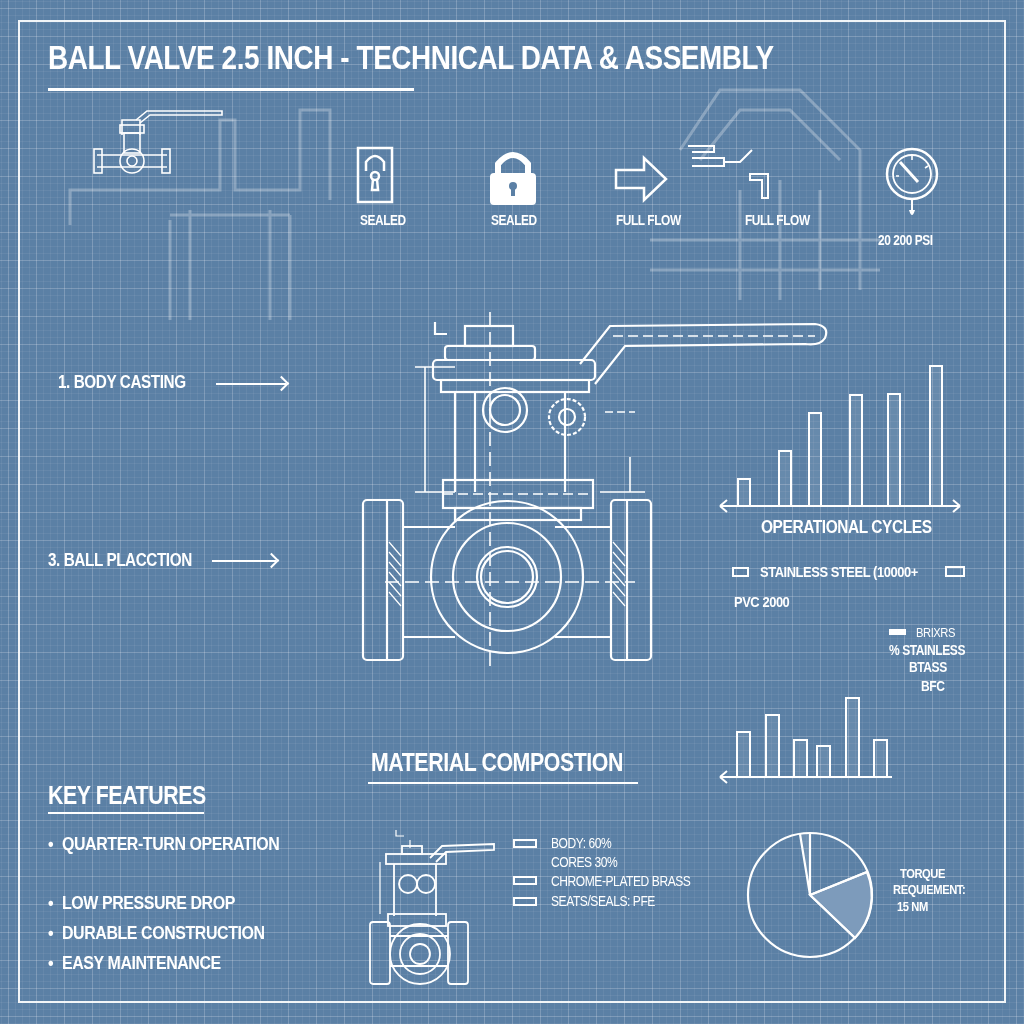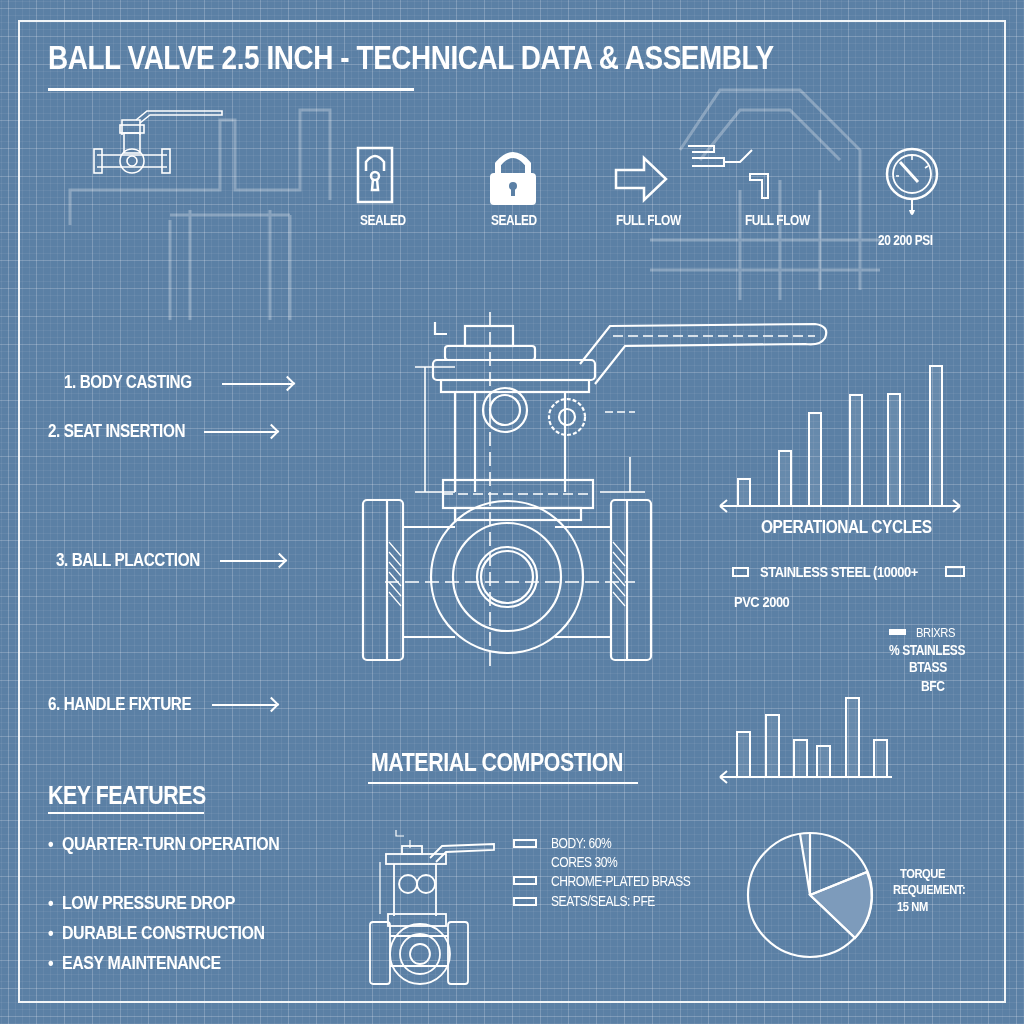--- a/index.html
+++ b/index.html
@@ -119,34 +119,26 @@
     <circle cx="28" cy="28" r="19" fill="none" stroke="#fff" stroke-width="1.8"></circle>
     <path d="M16 16 L34 36" stroke="#fff" stroke-width="3"></path>
     <path d="M28 10 L28 14 M44 20 L41 22 M12 30 L15 30" stroke="#fff" stroke-width="1.6"></path>
     <path d="M28 53 L28 64" stroke="#fff" stroke-width="2"></path>
     <path d="M25 64 Q28 74 31 64 Z" fill="#fff"></path>
   </svg>
   <div class="abs cond icon-lbl" style="left:8px;top:90px">20 200 PSI</div>
 </div>
 
 <div class="abs" style="left:48px;top:370px;width:240px;height:350px">
-  <div class="abs" style="left:16px;top:2px;width:240px;height:24px">
+  <div class="abs" style="left:10px;top:2px;width:240px;height:24px">
     <span class="abs cond step">1. BODY CASTING</span>
     <div class="abs arrow-line" style="left:158px;top:11px;width:70px"></div>
   </div>
-  <div class="abs" style="left:0;top:51px;width:240px;height:24px">
-    <span class="abs cond step">2. SEAT INSERTION</span>
-    <div class="abs arrow-line" style="left:156px;top:10px;width:72px"></div>
-  </div>
-  <div class="abs" style="left:8px;top:180px;width:240px;height:24px">
+  <div class="abs" style="left:0;top:180px;width:240px;height:24px">
     <span class="abs cond step">3. BALL PLACCTION</span>
-    <div class="abs arrow-line" style="left:164px;top:10px;width:64px"></div>
-  </div>
-  <div class="abs" style="left:0;top:324px;width:240px;height:24px">
-    <span class="abs cond step">6. HANDLE FIXTURE</span>
     <div class="abs arrow-line" style="left:164px;top:10px;width:64px"></div>
   </div>
 </div>
 
 <svg style="left:355px;top:312px" width="490" height="360" viewBox="0 0 490 360">
   <g fill="none" stroke="#fff" stroke-width="2.2">
 
     <rect x="110" y="14" width="48" height="20"></rect>
     <path d="M135 0 L135 360" stroke-dasharray="14 6" stroke-width="1.6"></path>
     <path d="M80 10 L80 22 L92 22"></path>

